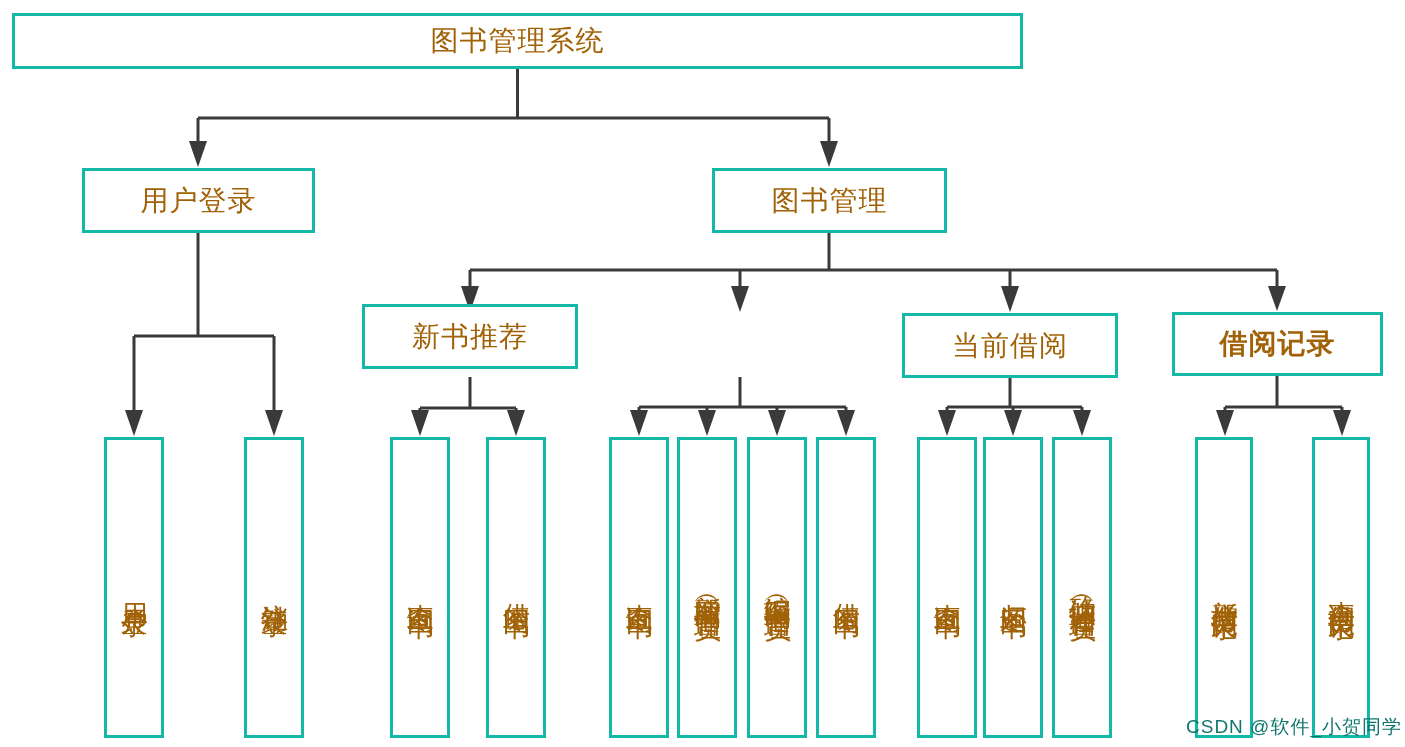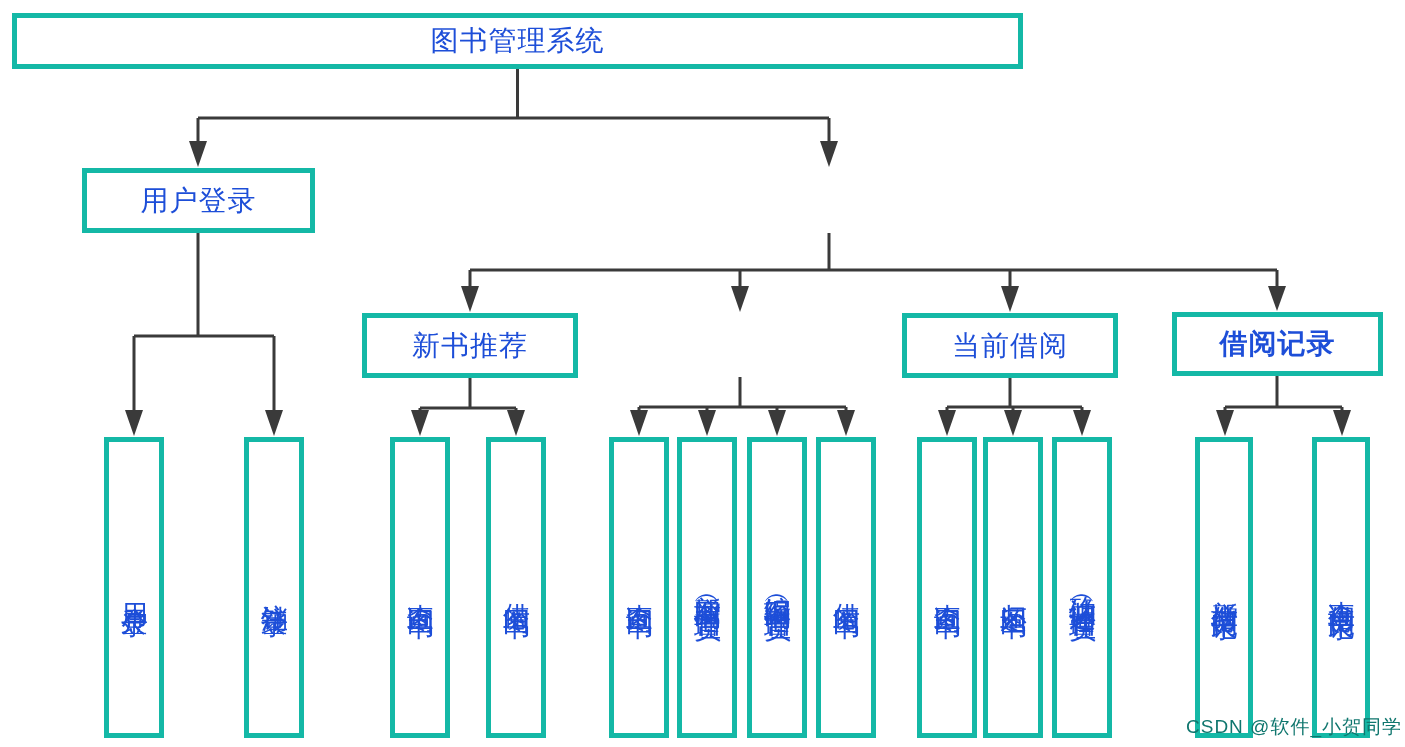--- a/index.html
+++ b/index.html
@@ -12,26 +12,26 @@
     overflow: hidden;
   }
   #wires {
     position: absolute;
     left: 0; top: 0;
     z-index: 1;
   }
   .node {
     position: absolute;
     box-sizing: border-box;
-    border: 5px solid #14b8a6;
+    border: 3px solid #14b8a6;
     background: #ffffff;
     display: flex;
     align-items: center;
     justify-content: center;
-    color: #1d4ed8;
+    color: #a16207;
     z-index: 2;
   }
   .node-h { font-size: 28px; letter-spacing: 1px; }
   .node-v span {
     writing-mode: vertical-rl;
     text-orientation: mixed;
     font-size: 27px;
     letter-spacing: 3px;
     line-height: 1;
   }
@@ -79,22 +79,23 @@
       <polygon points="1004,410 1022,410 1013,436"></polygon>
       <polygon points="1073,410 1091,410 1082,436"></polygon>
       <polygon points="1216,410 1234,410 1225,436"></polygon>
       <polygon points="1333,410 1351,410 1342,436"></polygon>
     </g>
   </svg>
 
   <div class="node node-h" style="left:12px; top:13px; width:1011px; height:56px;">图书管理系统</div>
 
   <div class="node node-h" style="left:82px; top:168px; width:233px; height:65px;">用户登录</div>
+  <div class="node node-h" style="left:712px; top:168px; width:235px; height:65px;">图书管理</div>
 
-  <div class="node node-h" style="left:362px; top:313px; width:216px; height:65px;">新书推荐</div>
+  <div class="node node-h" style="left:362px; top:304px; width:216px; height:65px;">新书推荐</div>
   <div class="node node-h" style="left:902px; top:313px; width:216px; height:65px;">当前借阅</div>
   <div class="node node-h" style="left:1172px; top:312px; width:211px; height:64px;font-weight:bold;">借阅记录</div>
 
   <div class="node node-v" style="left:104px; top:437px; width:60px; height:301px;">
     <span>用户登录</span>
   </div>
   <div class="node node-v" style="left:244px; top:437px; width:60px; height:301px;">
     <span>注销登录</span>
   </div>
 

